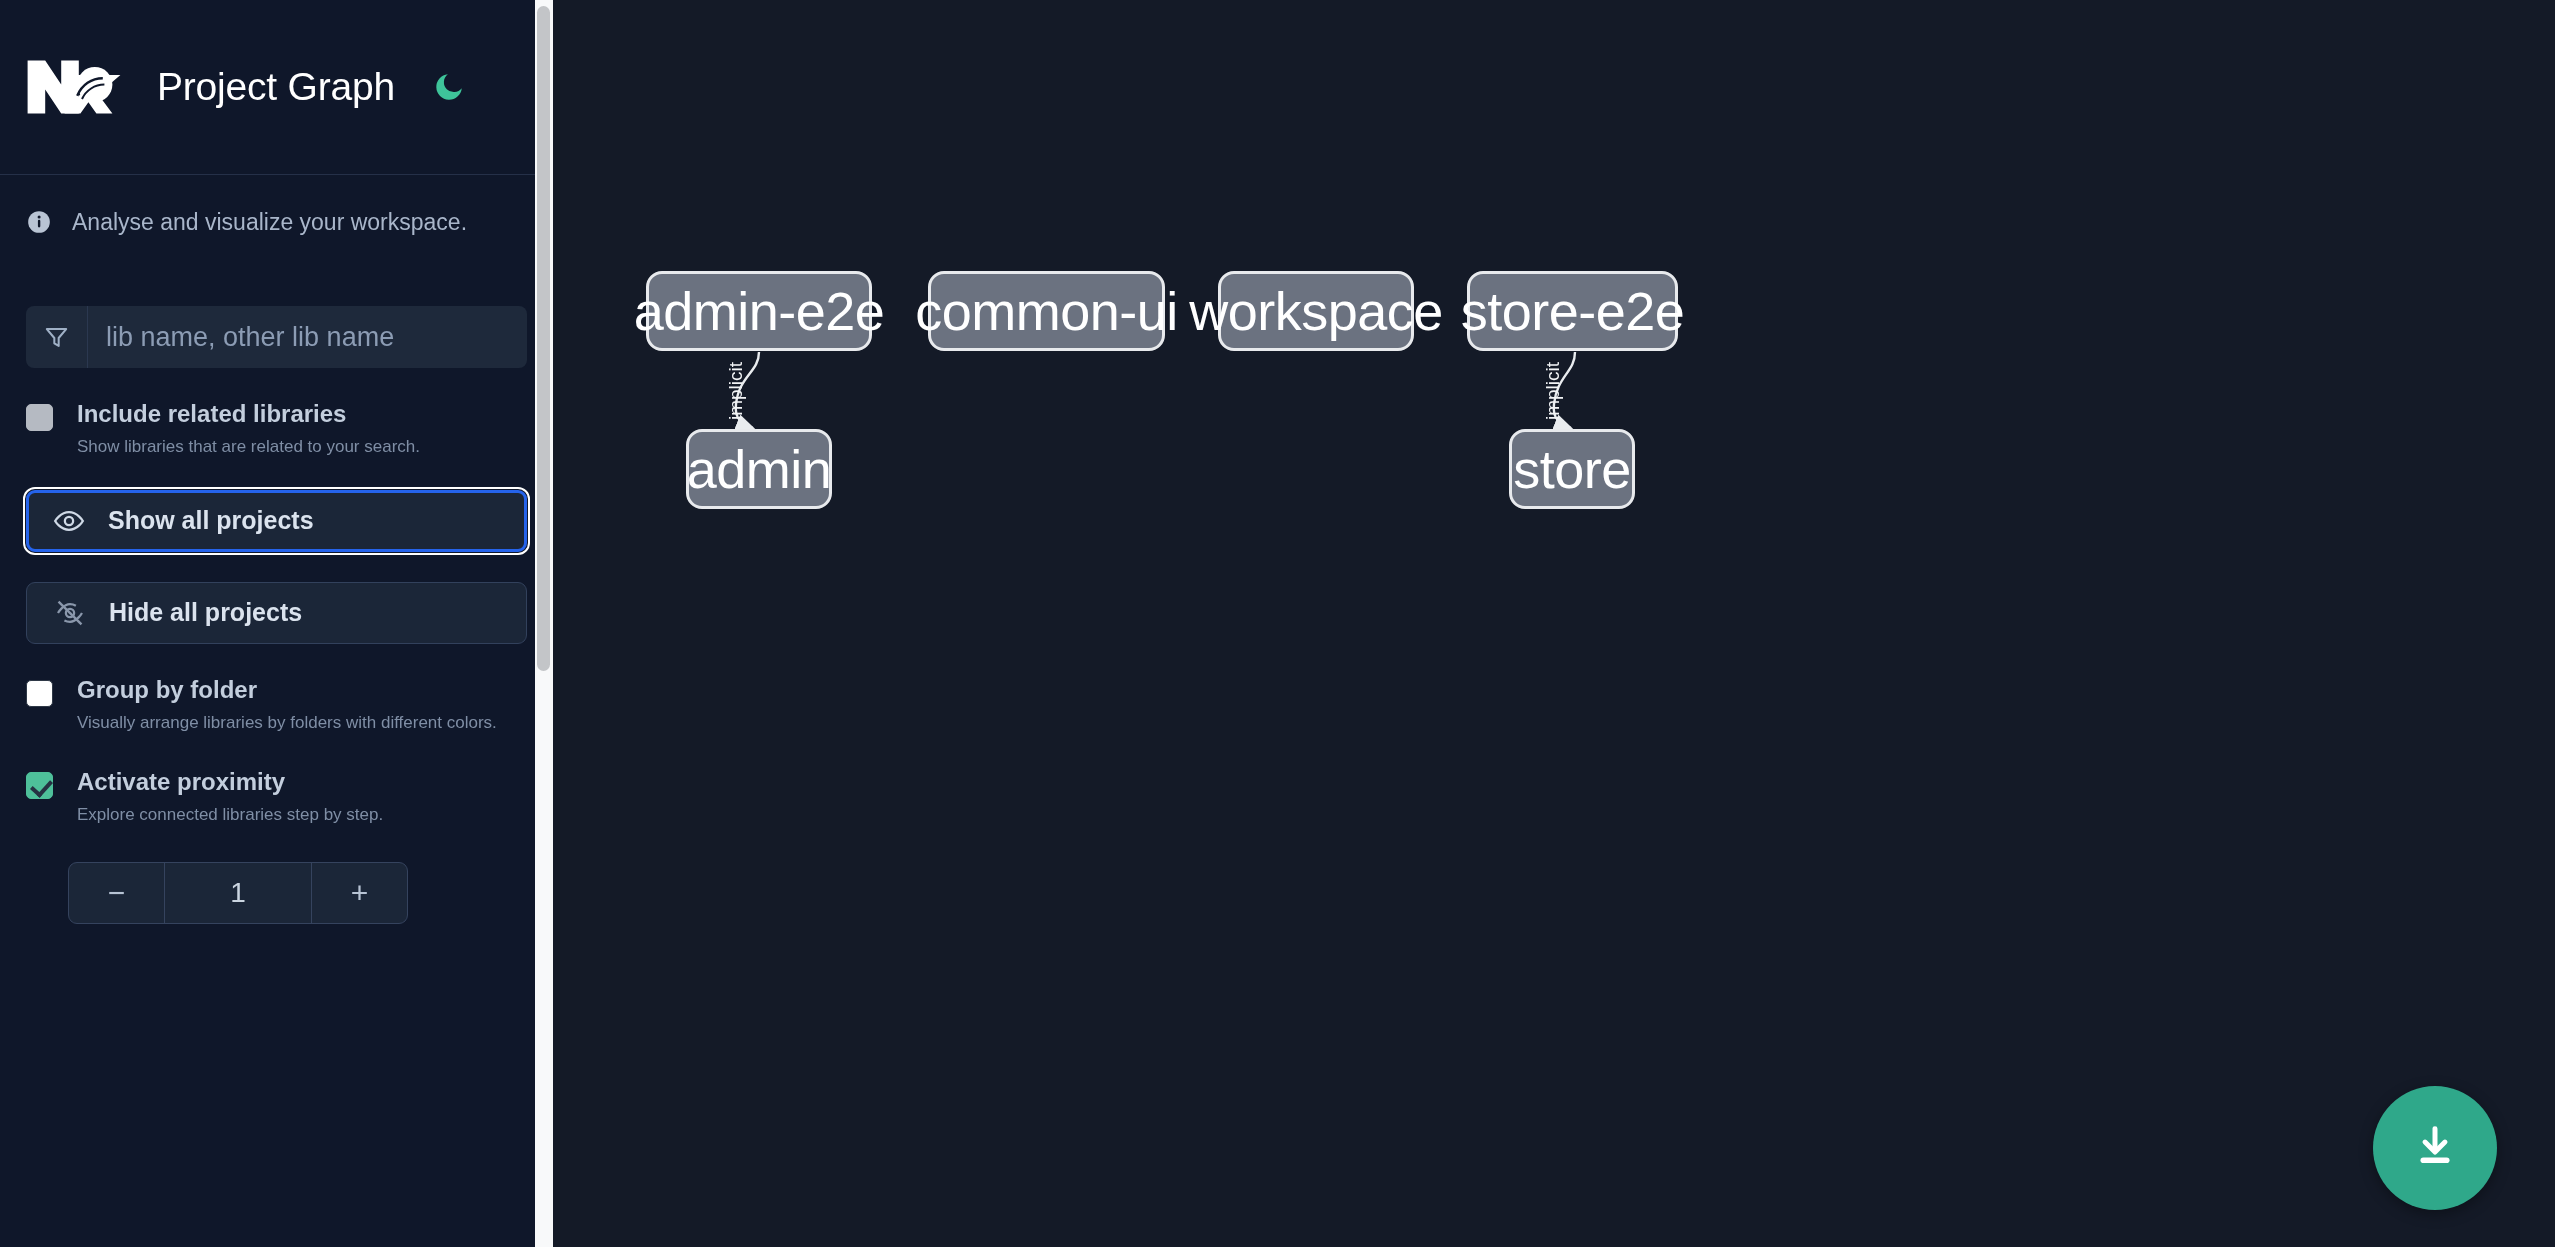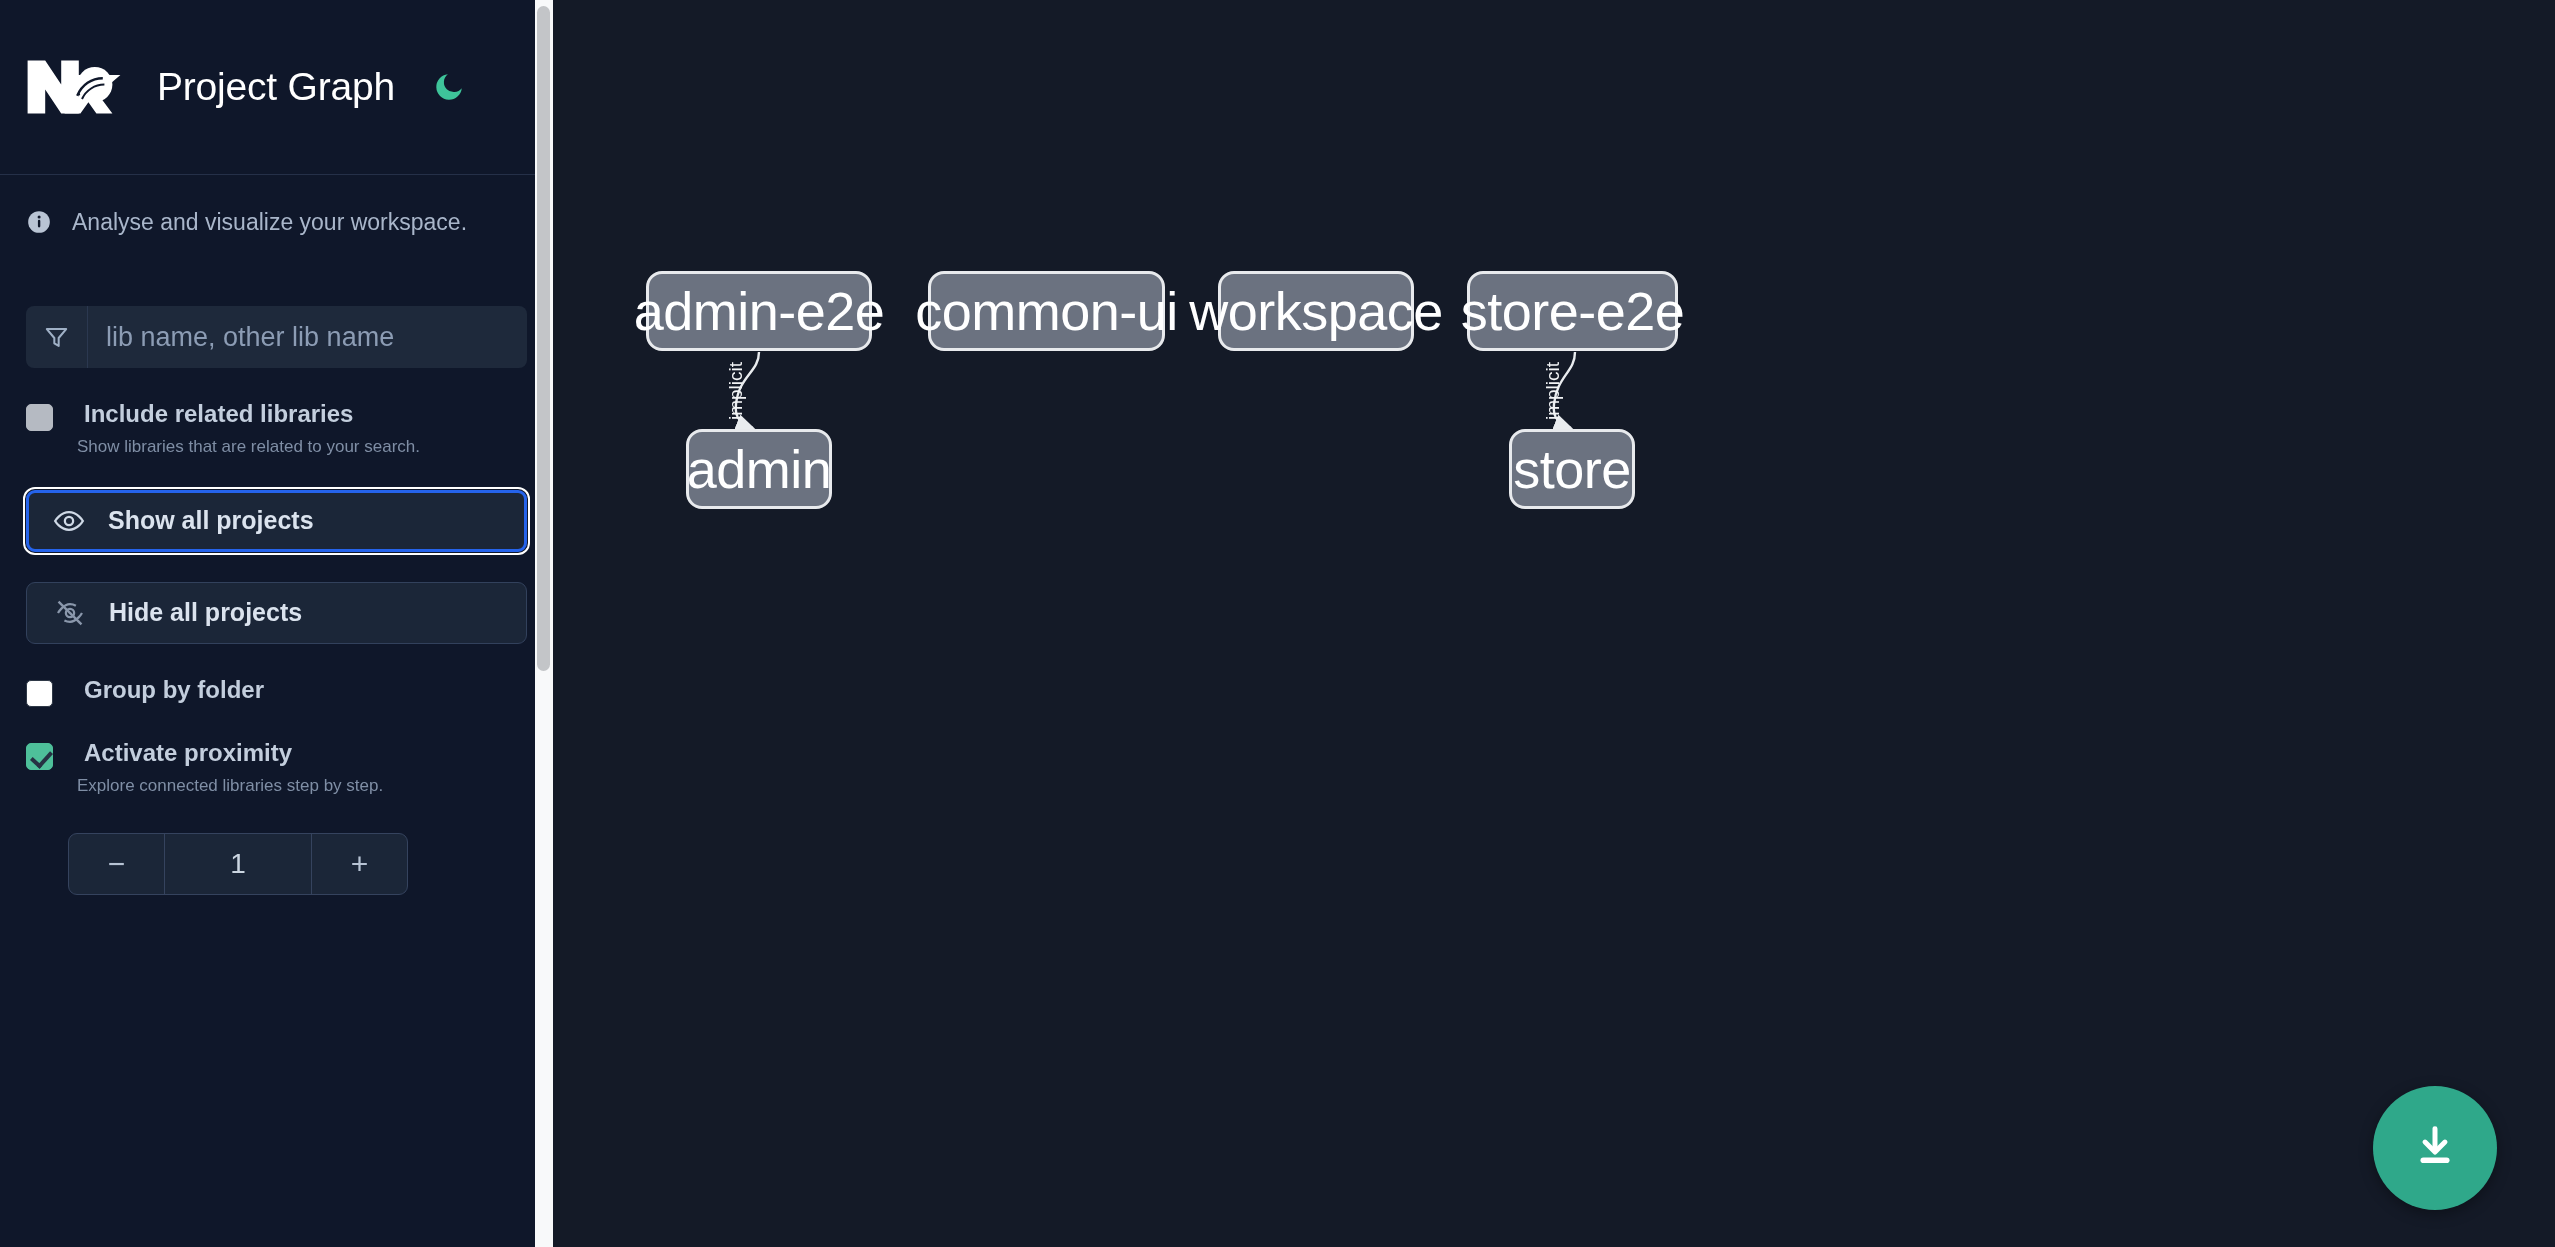--- a/index.html
+++ b/index.html
@@ -101,21 +101,20 @@
     border: solid #263243;
     border-width: 0 4px 4px 0;
     transform: rotate(42deg);
   }
   .opt-text { flex: 1 1 auto; }
   .opt-label {
     color: #c3cedd;
     font-size: 24px;
     font-weight: bold;
     line-height: 1.35;
-    margin-left: 7px;
   }
   .opt-desc {
     margin-top: 5px;
     color: #7f8ea5;
     font-size: 17px;
     line-height: 1.44;
   }
 
   .btn {
     margin-top: 30px;
@@ -298,20 +297,21 @@
             <path d="M3.4 3.4l17.2 17.2" stroke="#8a97ab" stroke-width="1.8"></path>
           </svg>
         </span>
         <span class="btn-label">Hide all projects</span>
       </div>
 
       <div class="opt-block">
         <span class="cb unchecked"></span>
         <span class="opt-text">
           <span class="opt-label">Group by folder</span>
+          <div class="opt-desc">Visually arrange libraries by folders with different colors.</div>
         </span>
       </div>
 
       <div class="opt-block">
         <span class="cb checked"></span>
         <span class="opt-text">
           <span class="opt-label">Activate proximity</span>
           <div class="opt-desc">Explore connected libraries step by step.</div>
         </span>
       </div>

